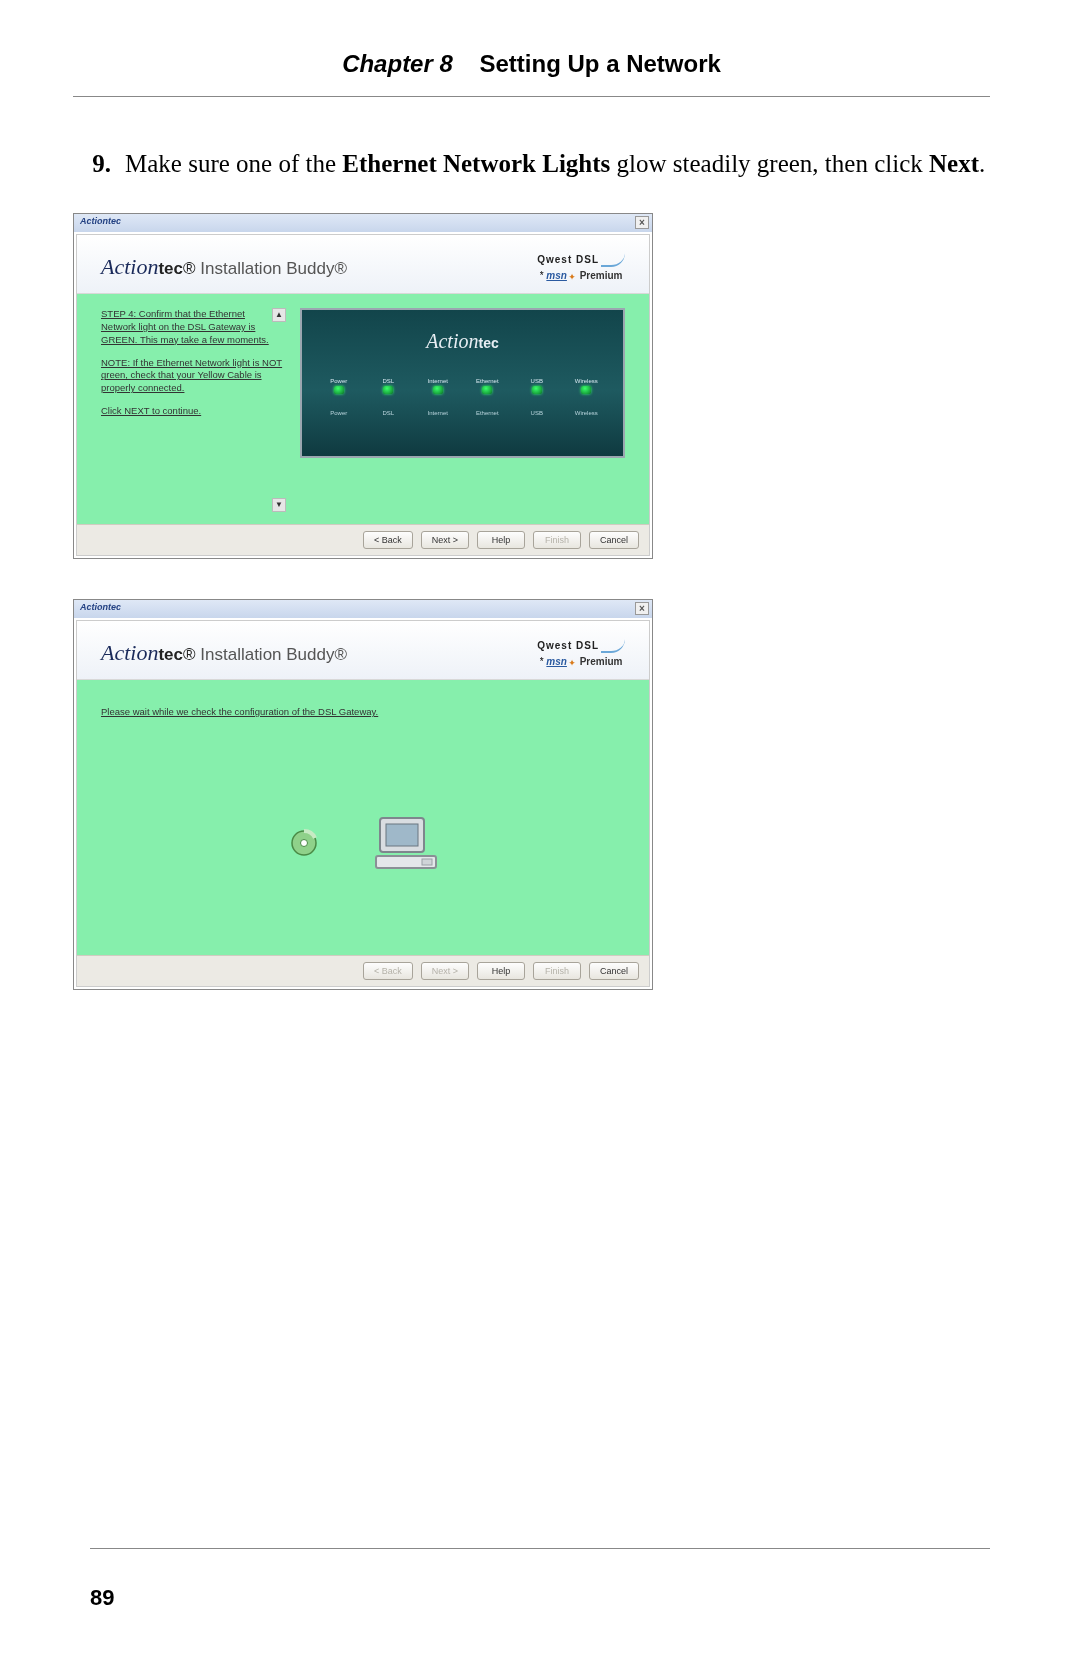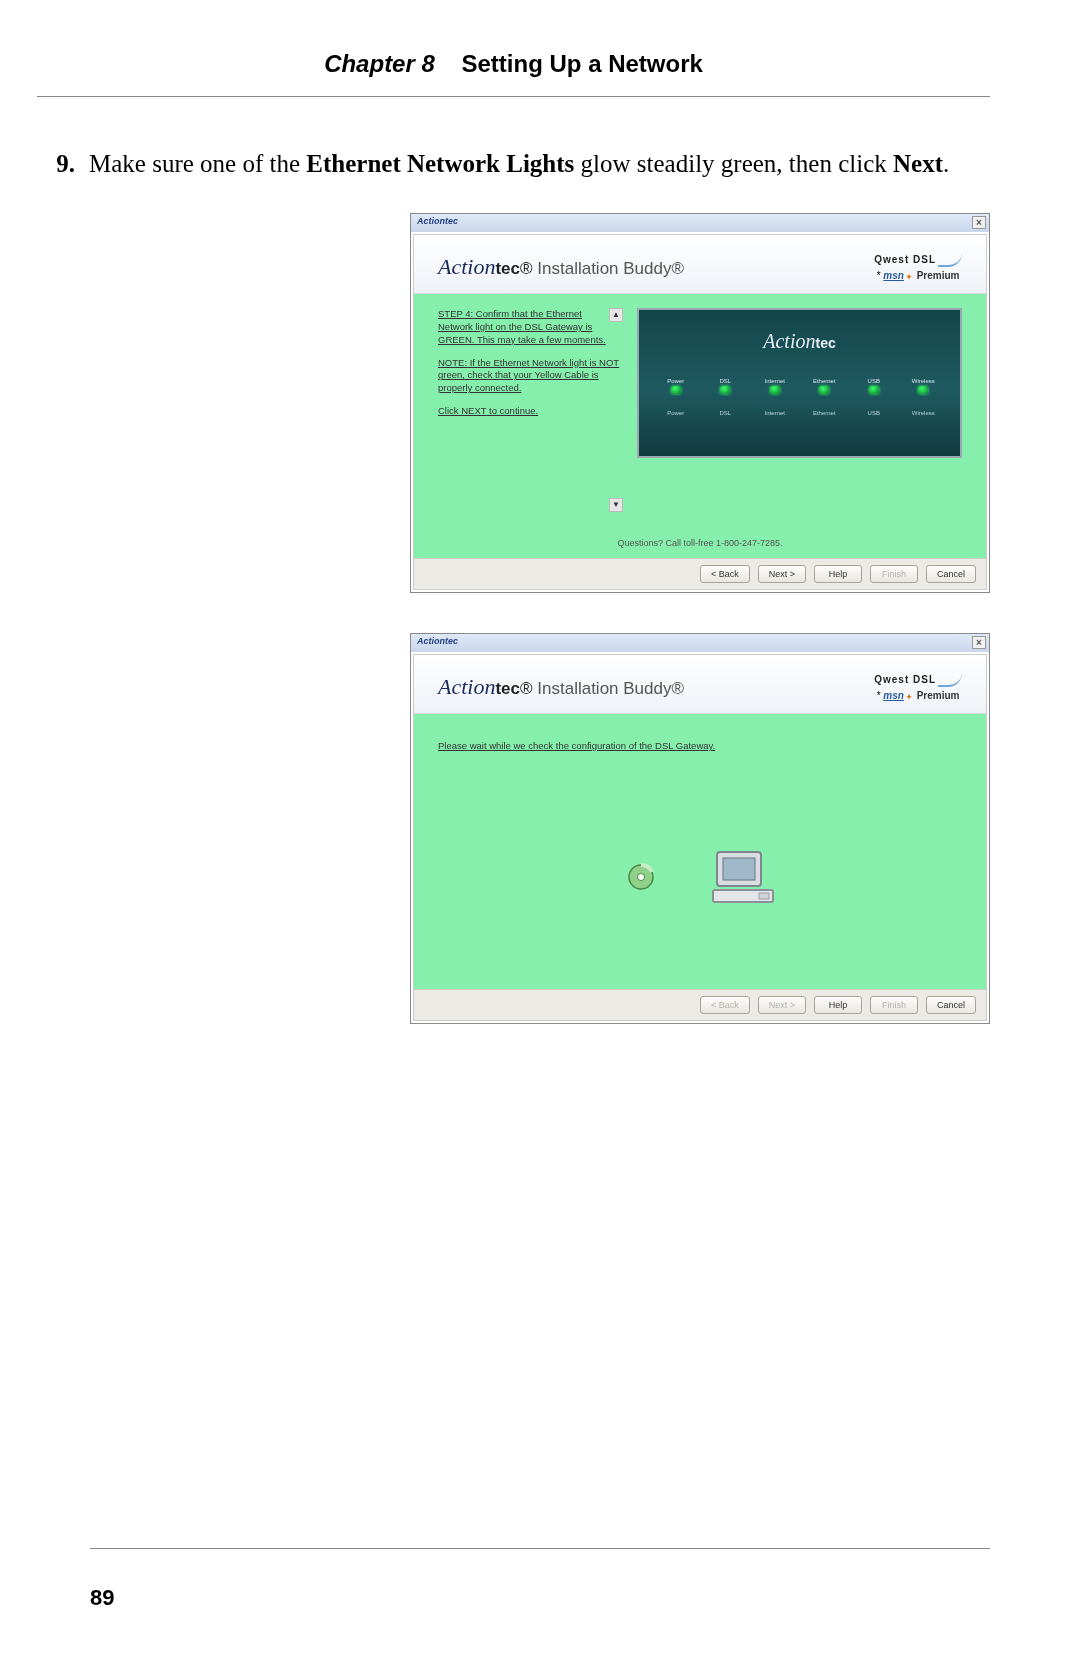--- a/index.html
+++ b/index.html
@@ -5,21 +5,21 @@
   * { box-sizing: border-box; margin: 0; padding: 0; }
   body {
     width: 1080px;
     height: 1669px;
     background: #fff;
     font-family: Georgia, 'Times New Roman', serif;
     color: #000;
     position: relative;
   }
   .page {
-    padding: 50px 90px 0 37px;
+    padding: 50px 90px 0 73px;
   }
   .chapter-header {
     text-align: center;
     font-family: Arial, Helvetica, sans-serif;
     font-weight: bold;
     font-size: 24px;
     padding-bottom: 18px;
     border-bottom: 1px solid #888;
     margin-bottom: 50px;
   }
@@ -34,21 +34,21 @@
     font-weight: bold;
     width: 52px;
     flex-shrink: 0;
     text-align: right;
     padding-right: 14px;
   }
   .step-text { flex: 1; }
   .step-text b { font-weight: bold; }
   .screenshot-wrap {
     display: flex;
-    justify-content: flex-end;
+    justify-content: flex-start;
     margin-bottom: 40px;
   }
   .dlg {
     width: 580px;
     border: 1px solid #888;
     background: #fff;
     font-family: Verdana, Arial, sans-serif;
   }
   .dlg-titlebar {
     height: 18px;
@@ -291,21 +291,20 @@
             <div class="labels-row">
               <div class="cell">Power</div>
               <div class="cell">DSL</div>
               <div class="cell">Internet</div>
               <div class="cell">Ethernet</div>
               <div class="cell">USB</div>
               <div class="cell">Wireless</div>
             </div>
           </div>
         </div>
-        <div class="footer-q">Questions? Call toll-free 1-800-247-7285.</div>
         <div class="dlg-buttons">
           <div class="btn">&lt; Back</div>
           <div class="btn">Next &gt;</div>
           <div class="btn">Help</div>
           <div class="btn disabled">Finish</div>
           <div class="btn">Cancel</div>
         </div>
       </div>
     </div>
   </div>

